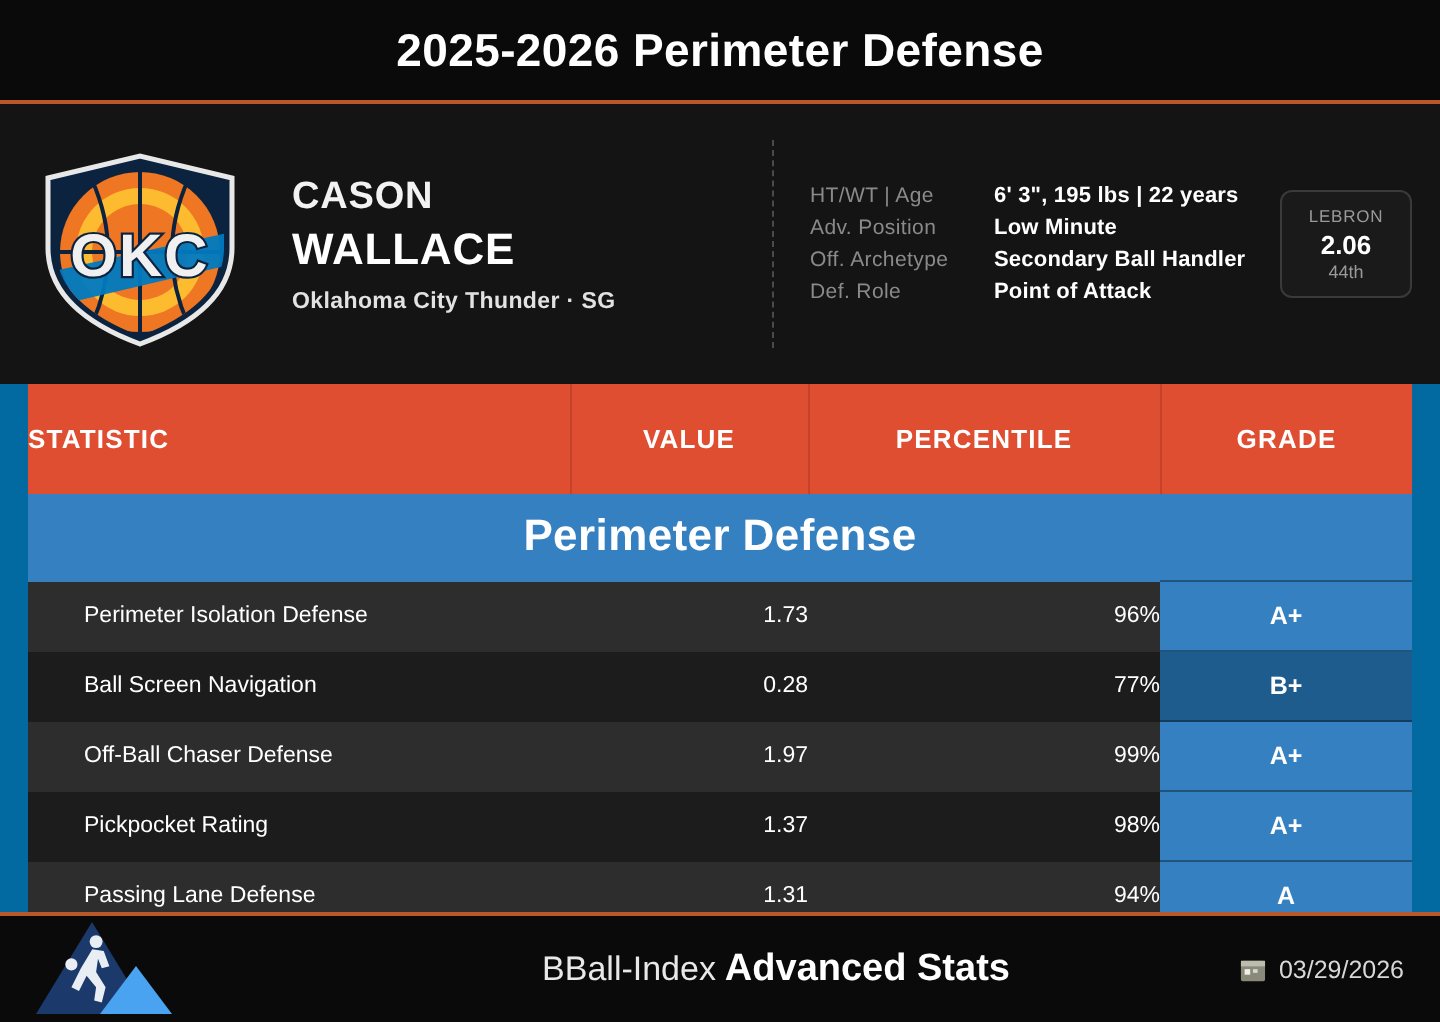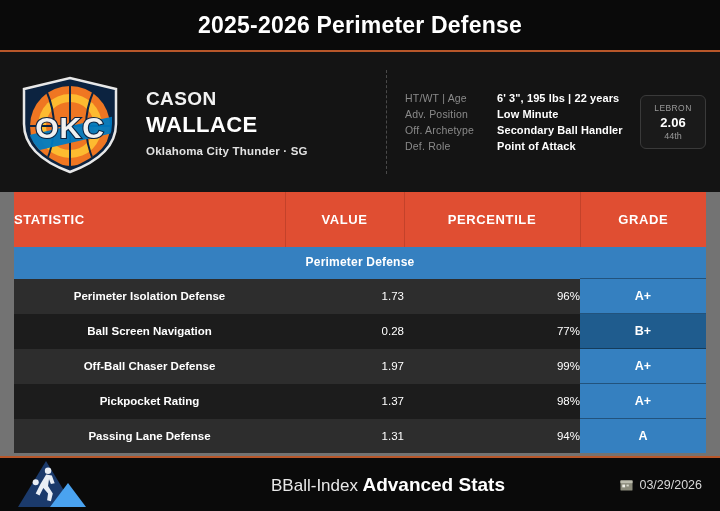--- a/index.html
+++ b/index.html
@@ -5,21 +5,21 @@
   * { margin:0; padding:0; box-sizing:border-box; }
   html,body { width:720px; height:511px; }
   body {
     background:#0a0a0a;
     font-family:"Liberation Sans", sans-serif;
     color:#ffffff;
     overflow:hidden;
   }
   .card {
     width:720px; height:511px;
-    background:#737373;
+    background:#0369a1;
     display:flex; flex-direction:column;
     position:relative;
   }
 
   
   .title-bar {
     height:52px;
     background:#0a0a0a;
     display:flex; align-items:center; justify-content:center;
     border-bottom:2px solid #b8572a;
@@ -69,21 +69,21 @@
   .lebron-value { font-size:13px; font-weight:bold; color:#ffffff; margin:2px 0 1px; }
   .lebron-rank  { font-size:9px; color:#9a9a9a; }
 
   
   .table-wrap { padding:0 14px; }
   .stat-table { width:692px; border-collapse:collapse; table-layout:fixed; }
 
   .table-title td {
     background:#3580c0;
     text-align:center;
-    font-size:12px; font-weight:bold;
+    font-size:22px; font-weight:bold;
     color:#ffffff;
     padding:8px 0 9px;
     letter-spacing:.2px;
   }
   thead.cols th {
     background:#e04e32;
     color:#ffffff;
     font-size:13px; font-weight:bold;
     letter-spacing:.6px;
     padding:20px 0;
@@ -93,21 +93,21 @@
   th.c-stat { text-align:left; padding-left:14px; }
   th.c-val, th.c-pct, th.c-grade { text-align:center; }
 
   tbody tr td {
     font-size:11.5px;
     padding:10px 0;
     color:#ffffff;
   }
   tbody tr.odd  td { background:#2d2d2d; }
   tbody tr.even td { background:#1c1c1c; }
-  td.c-stat { text-align:center; padding-left:0; font-weight:bold; }
+  td.c-stat { text-align:left; padding-left:28px; font-weight:normal; }
   td.c-val, td.c-pct { text-align:right; }
   td.c-grade {
     text-align:center;
     font-weight:bold;
     font-size:12.5px;
     border-top:1px solid rgba(0,0,0,.35);
   }
 
   
   .footer {

